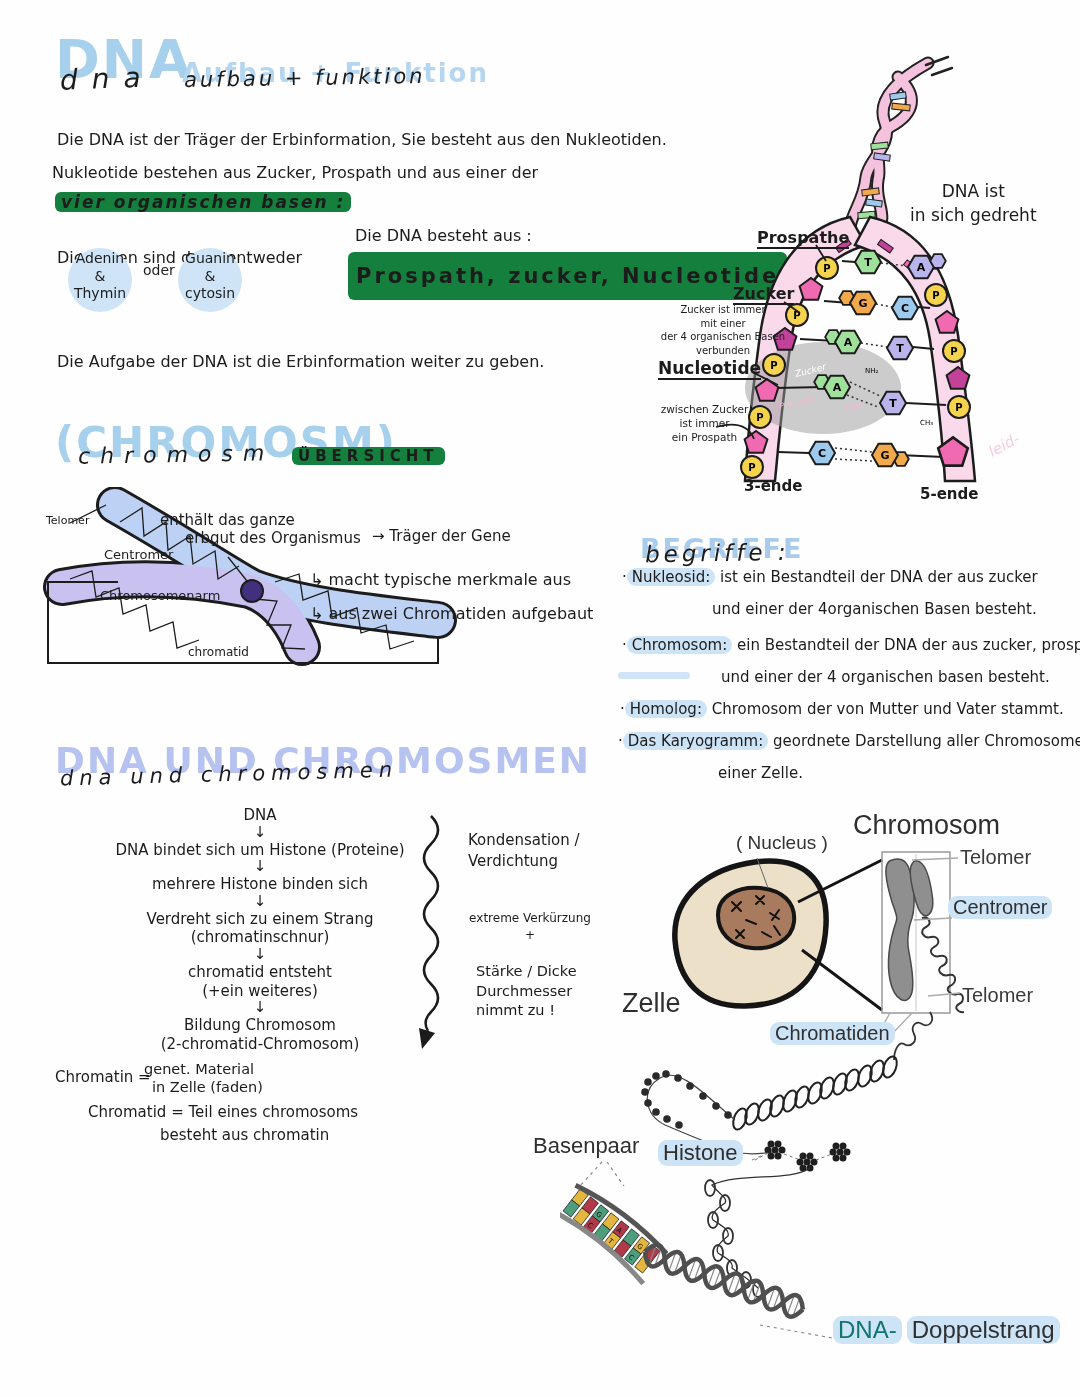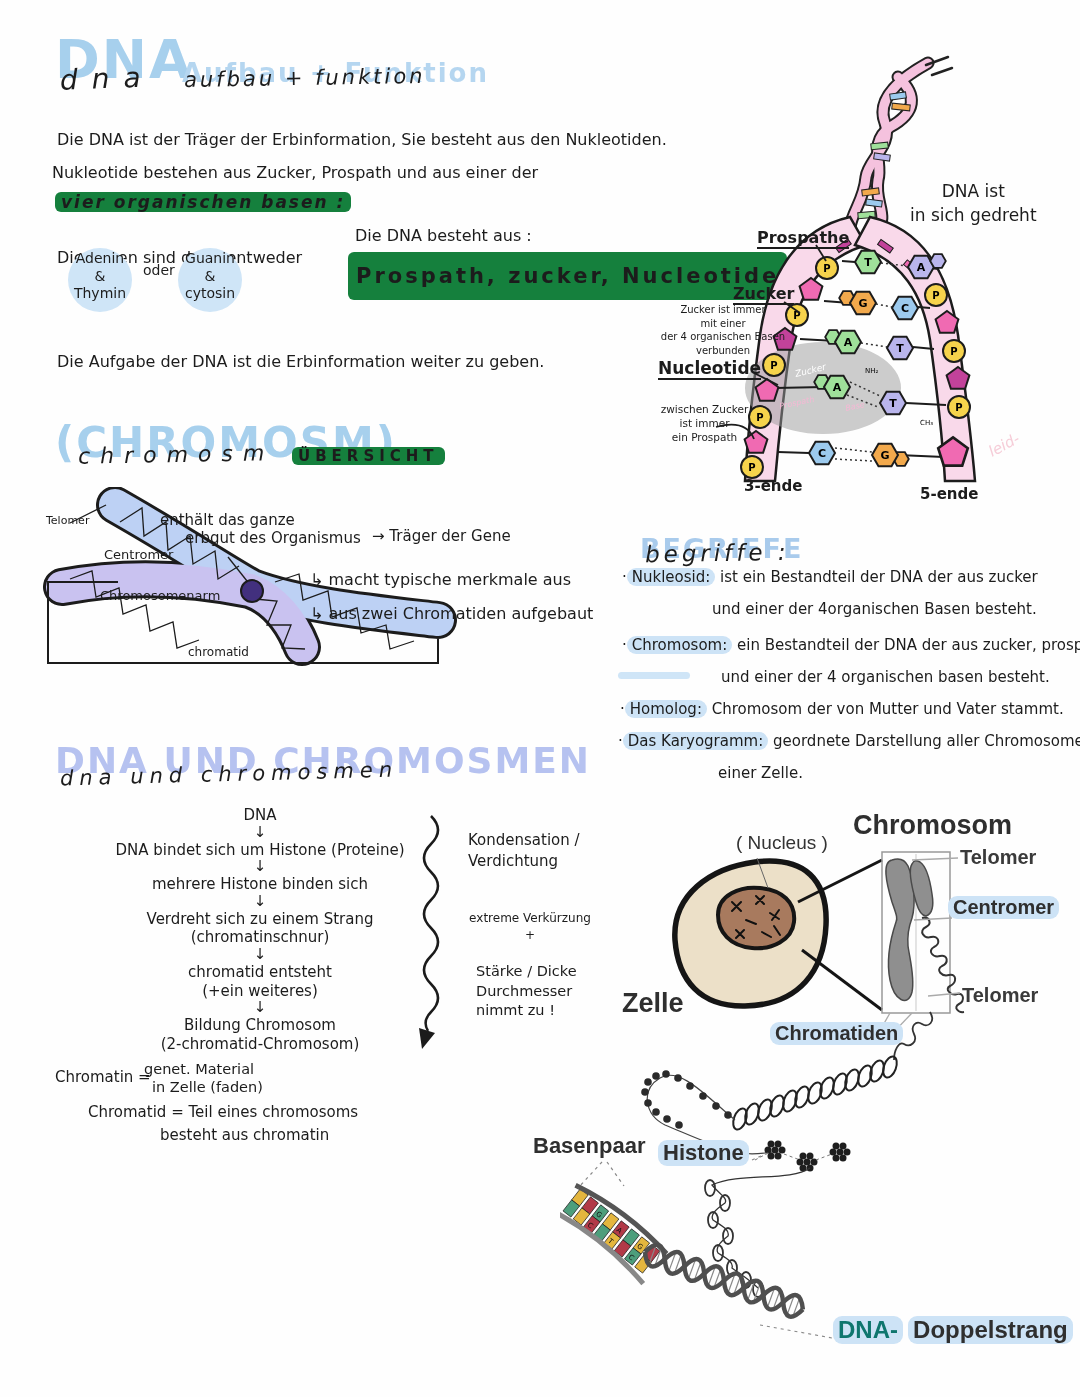--- a/index.html
+++ b/index.html
@@ -5,21 +5,21 @@
   html,body{margin:0;padding:0;background:#e8e8e8;}
   #page{position:relative;width:1080px;height:1397px;background:#fefefe;overflow:hidden;
         font-family:"DejaVu Sans",sans-serif;color:#1c1c1c;}
   .abs{position:absolute;}
   .hand{font-family:"DejaVu Sans",sans-serif;color:#1c1c1c;font-size:16px;white-space:nowrap;}
   .script{font-style:italic;}
   .bigblue{font-family:"DejaVu Sans",sans-serif;font-weight:bold;color:#a7d0ed;letter-spacing:2px;white-space:nowrap;}
   .peri{color:#b6c2f0;}
   .hl{background:#15803d;border-radius:6px;padding:0 6px;}
   .pill{background:#cde3f6;border-radius:9px;padding:0 5px;}
-  .printl{font-family:"Liberation Sans",sans-serif;font-weight:bold;color:#3a3a3a;white-space:nowrap;}
+  .printl{font-family:"Liberation Sans",sans-serif;font-weight:normal;color:#3a3a3a;white-space:nowrap;}
   .under{border-bottom:2px solid #1c1c1c;}
   .ctr{text-align:center;}
   .circle{width:64px;height:64px;border-radius:50%;background:#cfe5f7;}
   .fc-step{font-size:15px;line-height:1.25;}
   .fc-arrow{font-size:15px;line-height:1.05;}
   .bluedash{background:#cfe5f7;border-radius:4px;}
   .wm{color:#f6cdd8;font-style:italic;transform:rotate(-28deg);font-size:15px;line-height:1;}
 </style>
 </head>
 <body>

